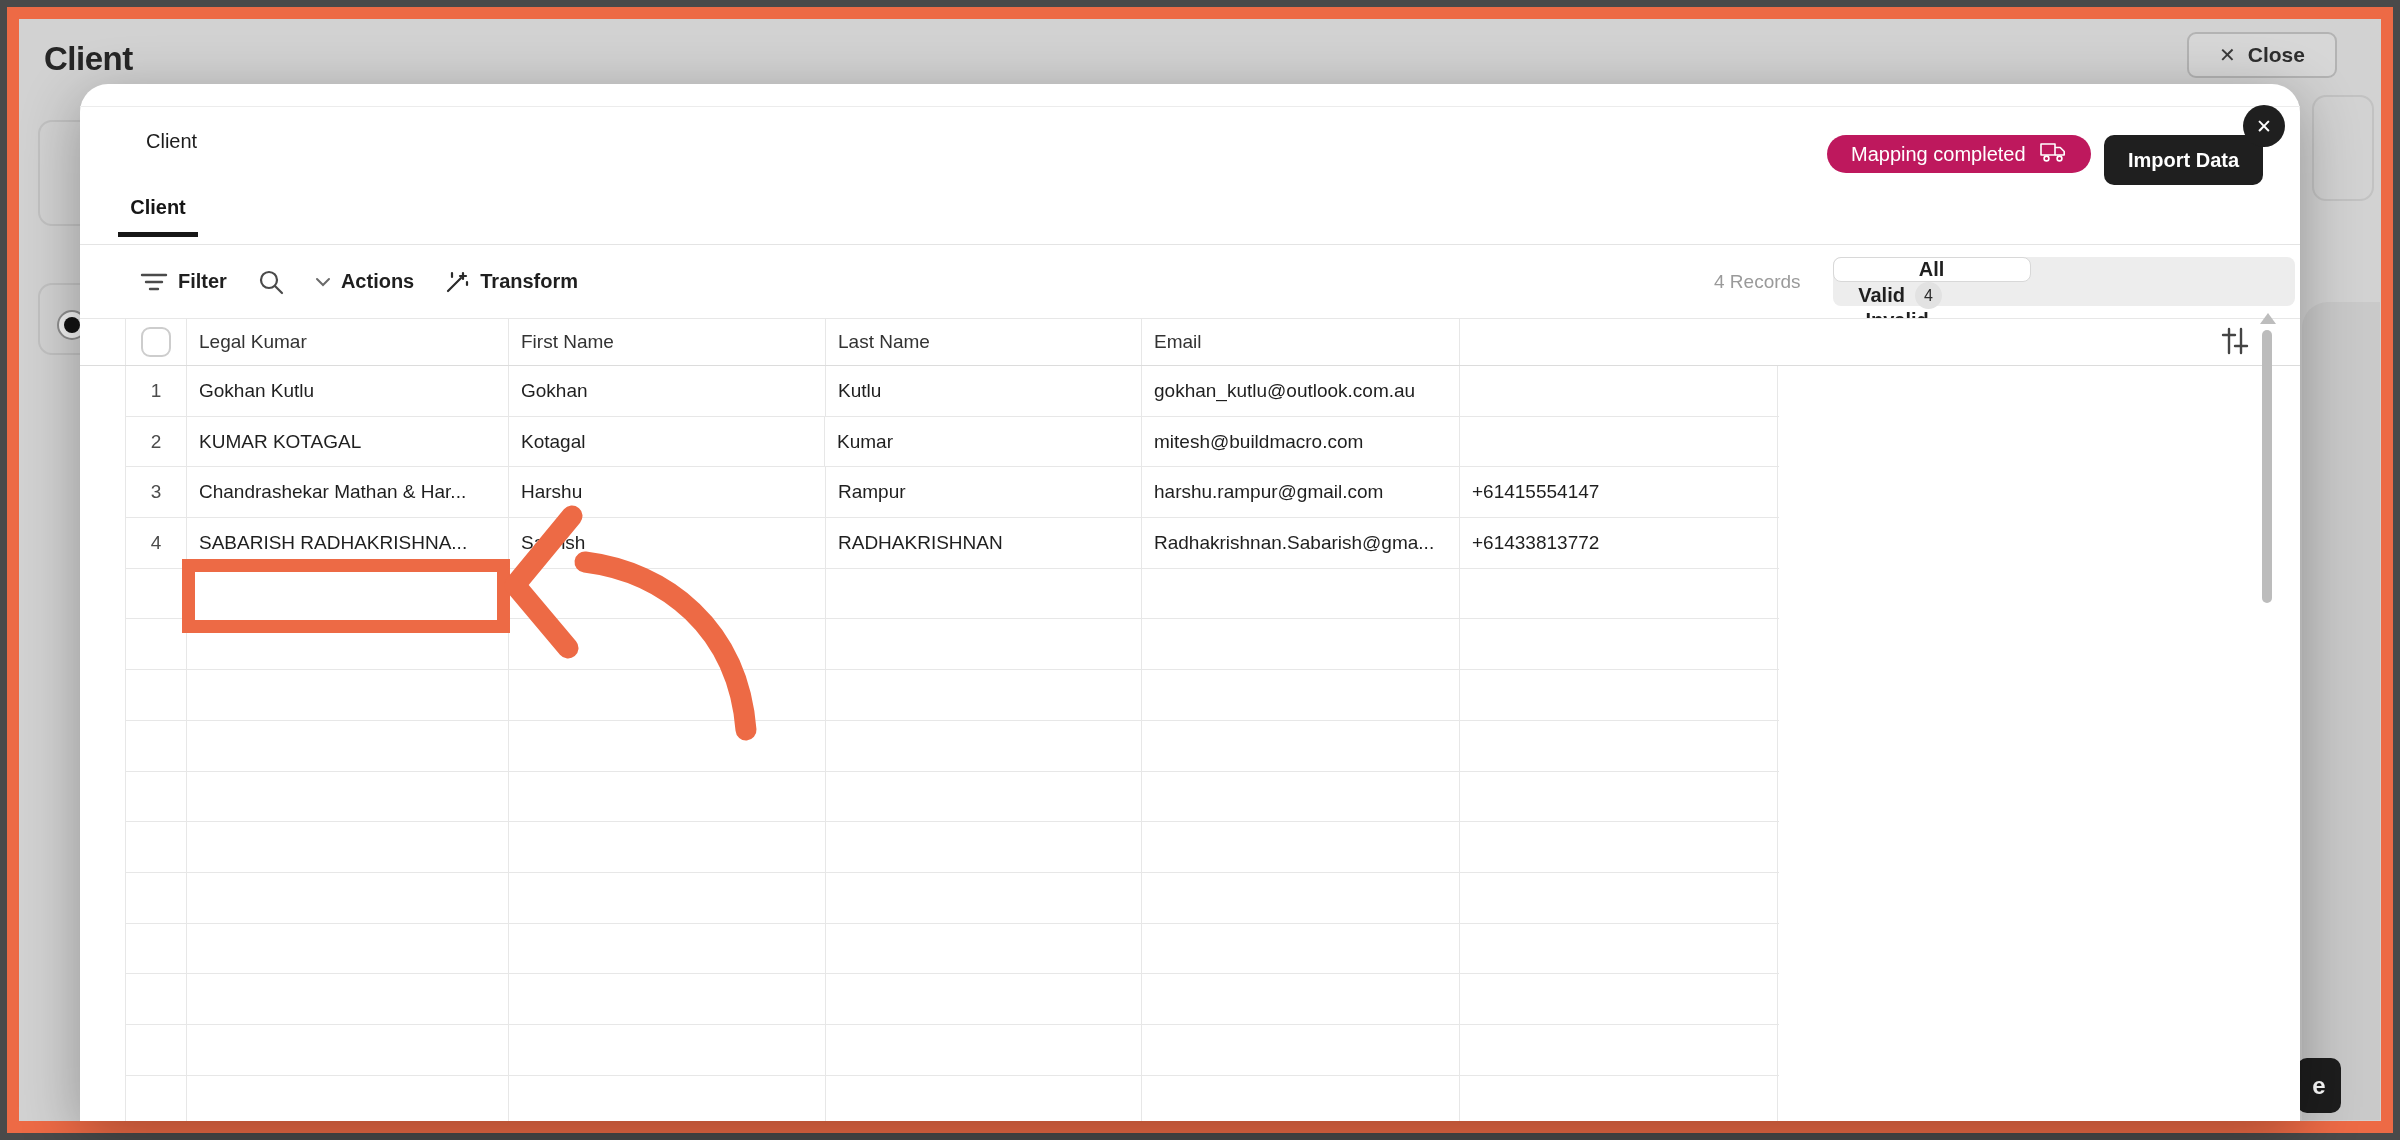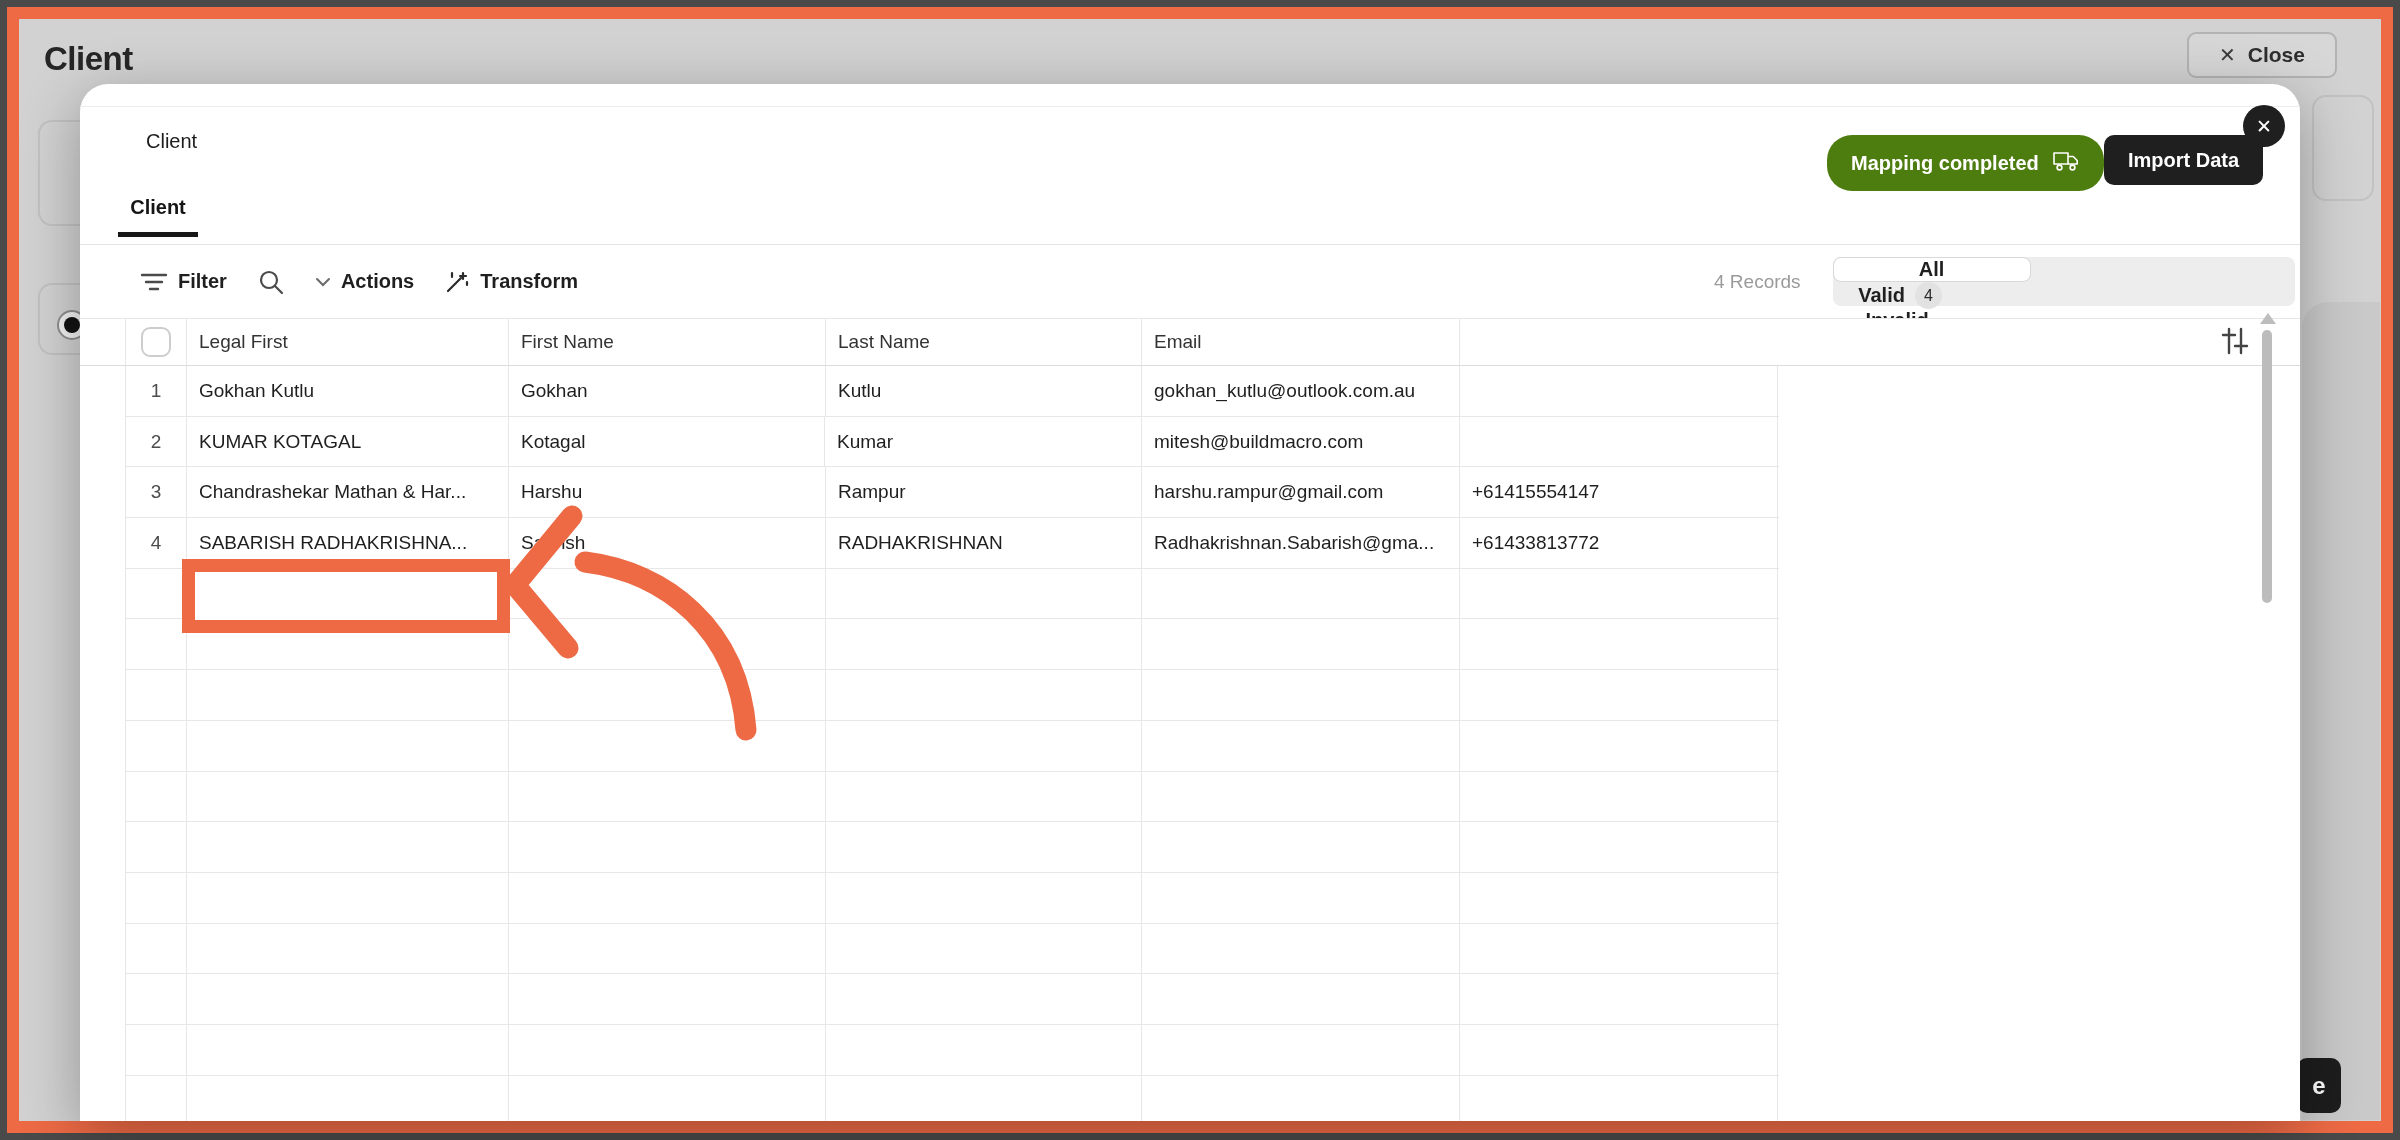--- a/index.html
+++ b/index.html
@@ -44,23 +44,23 @@
   }
   
   .modal{
     position:absolute;left:80px;top:84px;width:2220px;height:1037px;z-index:10;
     background:#ffffff;border-radius:28px 28px 0 0;
     box-shadow:0 14px 60px rgba(0,0,0,.30);
   }
   .modal .top-divider{position:absolute;left:0;top:22px;width:100%;height:1px;background:#ececec;}
   .sheet-label{position:absolute;left:66px;top:46px;font-size:20px;font-weight:500;color:#1c1c1c;}
   .pill{
-    position:absolute;left:1747px;top:51px;height:56px;padding:0 24px;
-    background:#4d7c0f;border-radius:25px;display:flex;align-items:center;gap:14px;
-    color:#fff;font-size:20px;font-weight:700;cursor:pointer;
+    position:absolute;left:1747px;top:51px;height:38px;padding:0 24px;
+    background:#be185d;border-radius:25px;display:flex;align-items:center;gap:14px;
+    color:#fff;font-size:20px;font-weight:400;cursor:pointer;
   }
   .import-btn{
     position:absolute;left:2024px;top:51px;height:50px;padding:0 24px;
     background:#1f1f1f;border-radius:10px;display:flex;align-items:center;
     color:#fff;font-size:20px;font-weight:700;cursor:pointer;
   }
   .modal-close{
     position:absolute;left:2163px;top:21px;width:42px;height:42px;border-radius:50%;
     background:#1f1f1f;color:#fff;display:flex;align-items:center;justify-content:center;
     font-size:19px;z-index:20;cursor:pointer;
@@ -223,21 +223,21 @@
         <span>Invalid</span>
       </div>
     </div>
   </div>
 
   <div class="thead-band">
     <div class="thead" id="thead">
         <div class="cell th num" style="width: 62px;">
           <div class="checkbox"></div>
         </div>
-        <div class="cell th" style="width: 322px;">Legal First</div>
+        <div class="cell th" style="width: 322px;">Legal Kumar</div>
         <div class="cell th" style="width: 317px;">First Name</div>
         <div class="cell th" style="width: 316px;">Last Name</div>
         <div class="cell th" style="width: 318px;">Email</div>
       </div>
   </div>
   <div class="tbody" id="tbody">
       <div class="trow">
         <div class="cell num" style="width: 62px;">1</div>
         <div class="cell" style="width: 322px;">Gokhan Kutlu</div>
         <div class="cell" style="width: 317px;">Gokhan</div>

